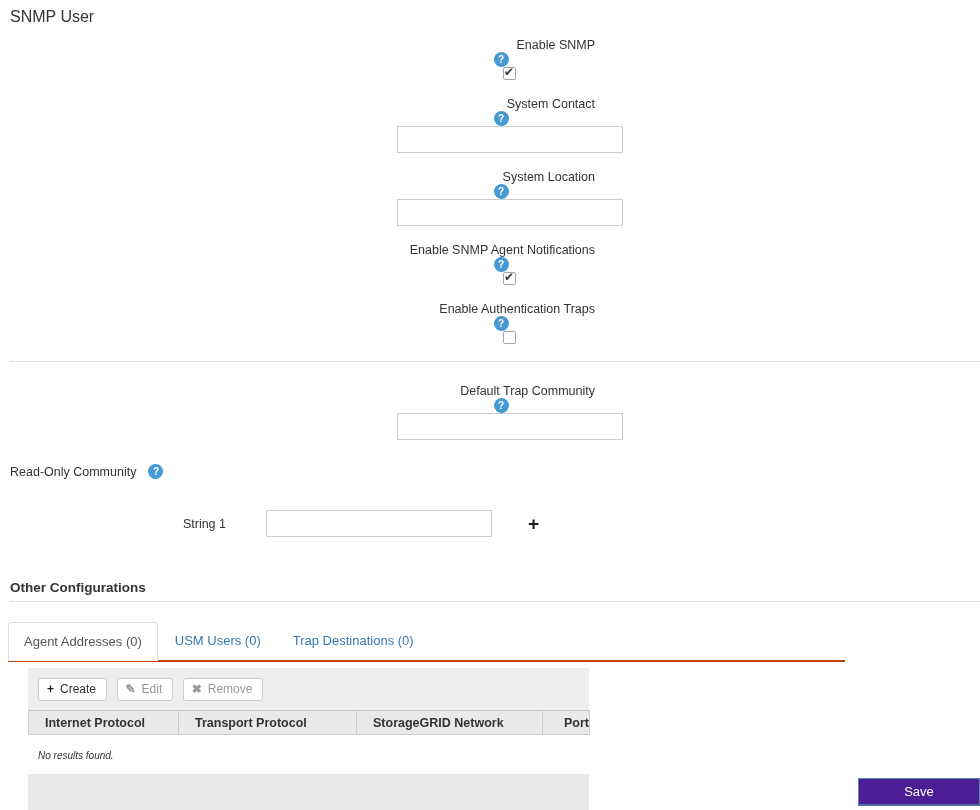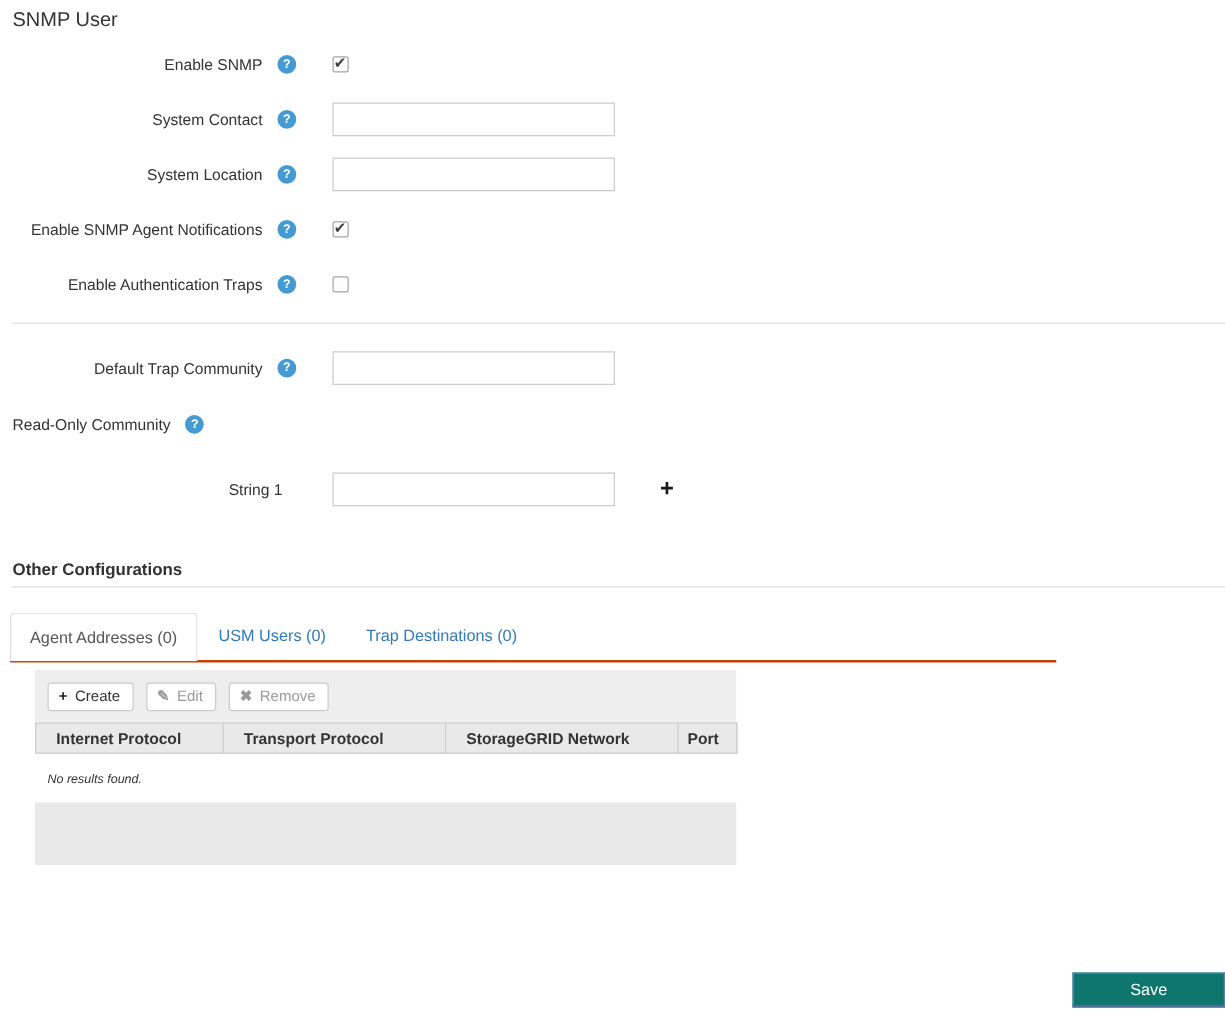--- a/index.html
+++ b/index.html
@@ -9,21 +9,21 @@
     color: #333;
     position: relative;
     overflow: hidden;
   }
   .container { padding: 8px 0 0 10px; }
 
   .page-title { font-size: 16px; font-weight: 400; color: #333; margin-bottom: 12px; }
   .page-desc { font-size: 12px; color: #545454; line-height: 1.5; margin-bottom: 26px; width: 966px; }
 
   
-  .form-row { display: flex; align-items: center; min-height: 27px; margin-bottom: 17px; }
+  .form-row { display: flex; align-items: center; min-height: 27px; margin-bottom: 17px; flex-direction: column; }
   .form-label { width: 200px; text-align: right; font-size: 12.5px; color: #333; flex-shrink: 0; }
   .help-icon {
     width: 15px; height: 15px; border-radius: 50%;
     background: #459ad4; color: #fff; font-size: 10px; font-weight: bold;
     text-align: center; line-height: 15px; margin-left: 12px; flex-shrink: 0;
     cursor: pointer;
   }
   .control { margin-left: 29px; display: flex; align-items: center; }
   .text-input {
     width: 226px; height: 27px; border: 1px solid #ccc; background: #fff;
@@ -79,30 +79,30 @@
   .btn.disabled { color: #999; cursor: default; }
   .btn.disabled .btn-icon { color: #999; }
 
   .grid-table { width: 561px; border-collapse: collapse; table-layout: fixed; }
   .grid-table th {
     background: #e9e9e9; font-size: 12.5px; font-weight: bold; color: #333;
     text-align: left; padding: 4px 8px 4px 16px; border: 1px solid #ccc;
     border-top: 1px solid #c7c7c7; height: 24px;
   }
   .col-ip { width: 150px; } .col-tp { width: 178px; } .col-net { width: 186px; } .col-port { width: 47px; }
-  .grid-table th.col-port { padding-left: 7px; }
+  .grid-table th.col-port { padding-left: 21px; }
 
   .empty-text { font-style: italic; font-size: 10px; color: #333; margin: 15px 0 0 10px; }
 
   .table-footer { background: #e9e9e9; height: 50px; width: 561px; margin-top: 13px; }
 
   
   .save-btn {
     position: absolute; top: 778px; right: 0; width: 122px; height: 28px;
-    background: #0f766e; border: 1px solid #5a87ad; border-bottom: 2px solid #49719a;
+    background: #4c1d95; border: 1px solid #5a87ad; border-bottom: 2px solid #49719a;
     color: #fff; font-size: 13px; font-family: "Liberation Sans", sans-serif;
     text-align: center; line-height: 25px; cursor: pointer;
   }
 </style>
 </head>
 <body>
 
 <div class="container">
 
   <div class="page-title">SNMP User</div>

